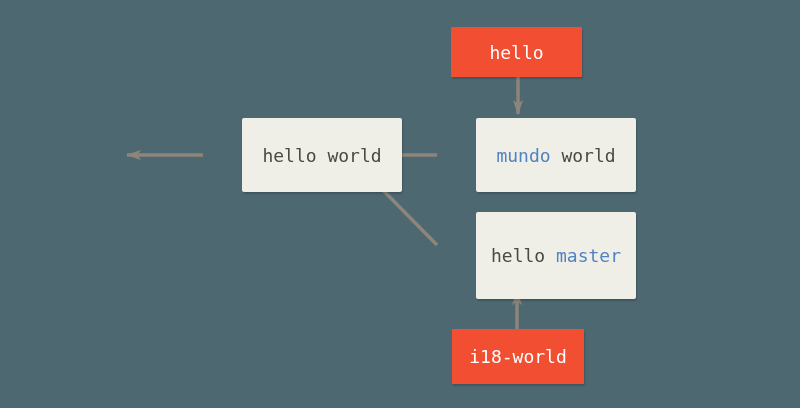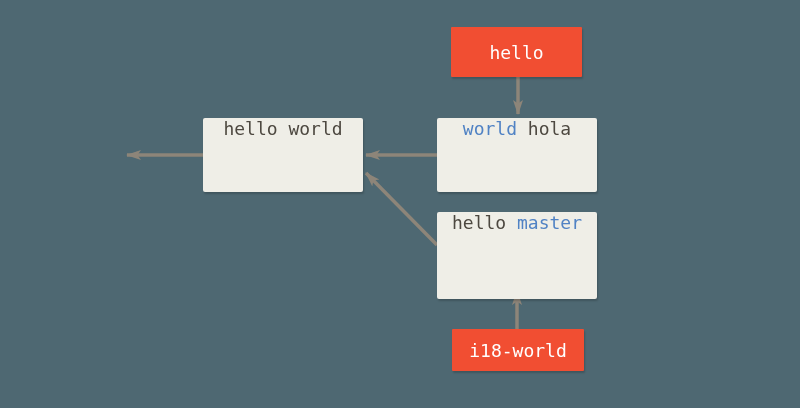--- a/index.html
+++ b/index.html
@@ -43,26 +43,28 @@
     background: var(--branch-bg, #f14e32);
     color: var(--branch-text, #ffffff);
     font-size: 18px;
     white-space: pre;
     border-radius: 1px;
     box-shadow: 1px 2px 2px rgba(0,0,0,0.18);
   }
   .commit-box {
     position: absolute;
     display: flex;
+    align-items: center;
     justify-content: center;
     background: var(--commit-bg, #efeee7);
     font-size: 18px;
     white-space: pre;
     border-radius: 2px;
     box-shadow: 1px 2px 2px rgba(0,0,0,0.18);
+    margin-left: 39px;
   }
   .t-dark { color: var(--text-dark, #4d4840); }
   .t-blue { color: var(--text-blue, #5082c4); }
 </style>
 </head>
 <body>
 
 <div class="stage">
 
   <svg class="arrows-layer" width="800" height="408" viewBox="0 0 800 408">
@@ -80,24 +82,24 @@
 
   <div class="branch-label" style="left:451px; top:27px; width:131px; height:50px;">
     <span>hello</span>
   </div>
 
   <div class="commit-box" style="left:203px; top:118px; width:160px; height:74px;">
     <span class="t-dark">hello world</span>
   </div>
 
   <div class="commit-box" style="left:437px; top:118px; width:160px; height:74px;">
-    <span class="t-blue">world</span><span class="t-dark"> hola</span>
+    <span class="t-blue">mundo</span><span class="t-dark"> world</span>
   </div>
 
   <div class="commit-box" style="left:437px; top:212px; width:160px; height:87px;">
     <span class="t-dark">hello </span><span class="t-blue">master</span>
   </div>
 
-  <div class="branch-label" style="left:452px; top:329px; width:132px; height:42px;">
+  <div class="branch-label" style="left:452px; top:329px; width:132px; height:55px;">
     <span>i18-world</span>
   </div>
 
 </div>
 
 </body></html>

